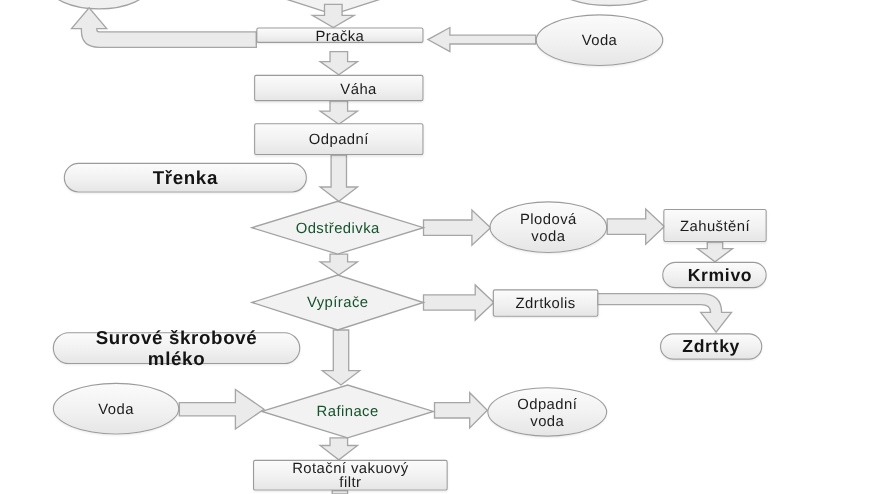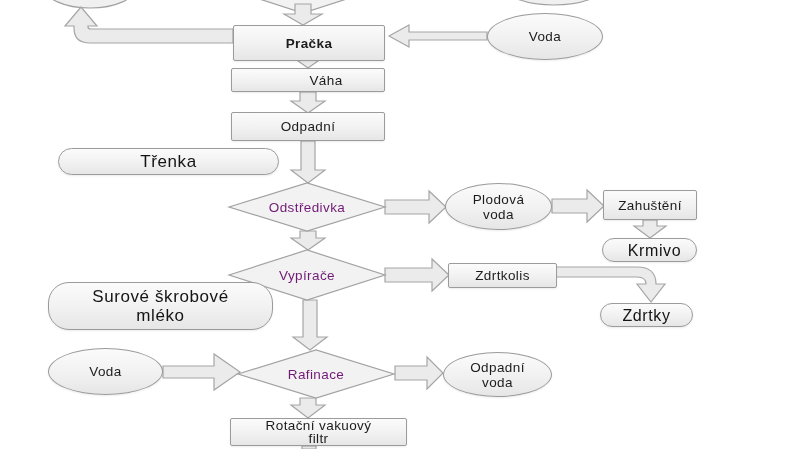--- a/index.html
+++ b/index.html
@@ -23,30 +23,30 @@
     background:linear-gradient(180deg,#fbfbfb 0%,#f1f1f1 55%,#e6e6e6 100%);
     border:1px solid #9b9b9b;
     font-size:13.5px;
     letter-spacing:.4px;
     line-height:15px;
     box-sizing:border-box;
     box-shadow:0 1px 2px rgba(0,0,0,.08);
   }
   .box{border-radius:2px;}
   .ellipse{border-radius:50%;}
-  .stadium{font-weight:normal;color:#141414;}
+  .stadium{font-weight:bold;color:#141414;}
   .stadium.big{font-size:17px;line-height:19px;letter-spacing:.6px;}
   .stadium.small{font-size:16px;letter-spacing:.6px;}
   .diamond-label{
     position:absolute;
     transform:translate(-50%,-50%);
     font-size:13.5px;
     letter-spacing:.4px;
     white-space:nowrap;
-    color:#701a75;
+    color:#14532d;
   }
 </style>
 </head>
 <body>
 
 <div id="stage">
 
   <svg id="shapes-svg" viewBox="0 0 800 449">
 
     <ellipse class="partial" cx="90" cy="-13" rx="46" ry="21"></ellipse>
@@ -69,37 +69,37 @@
     <polygon class="arrow" points="163,366 214,366 214,354 240,372 214,390 214,378 163,378"></polygon>
     <polygon class="arrow" points="395,366 427,366 427,357 443,373 427,389 427,380 395,380"></polygon>
     <polygon class="arrow" points="300,398 316,398 316,405 325,405 308,418 291,405 300,405"></polygon>
     <polygon class="arrow" points="302,446 316,446 316,449 302,449"></polygon>
 
     <polygon class="diamond" points="229,207 307,183 385,207 307,231"></polygon>
     <polygon class="diamond" points="229,275 307,250 385,275 307,300"></polygon>
     <polygon class="diamond" points="238,374 316,350 394,374 316,398"></polygon>
   </svg>
 
-  <div class="node box" style="left:233px;top:25px;width:152px;height:36px;font-weight:bold;">
+  <div class="node box" style="left:233px;top:25px;width:152px;height:14px;">
     <span>Pračka</span>
   </div>
 
   <div class="node box" style="left:231px;top:68px;width:154px;height:24px;padding-left:36px;">
     <span>Váha</span>
   </div>
 
   <div class="node box" style="left:231px;top:112px;width:154px;height:29px;">
     <span>Odpadní</span>
   </div>
 
   <div class="node box" style="left:603px;top:190px;width:94px;height:30px;">
     <span>Zahuštění</span>
   </div>
 
-  <div class="node box" style="left:448px;top:263px;width:109px;height:25px;">
+  <div class="node box" style="left:448px;top:263px;width:96px;height:25px;">
     <span>Zdrtkolis</span>
   </div>
 
   <div class="node box" style="left:230px;top:418px;width:177px;height:28px;line-height:13px;">
     <span>Rotační vakuový</span>
     <span>filtr</span>
   </div>
 
   <div class="node ellipse" style="left:487px;top:13px;width:116px;height:47px;">
     <span>Voda</span>
@@ -116,21 +116,21 @@
 
   <div class="node ellipse" style="left:443px;top:352px;width:109px;height:45px;">
     <span>Odpadní</span>
     <span>voda</span>
   </div>
 
   <div class="node stadium big" style="left:58px;top:148px;width:221px;height:27px;border-radius:14px;">
     <span>Třenka</span>
   </div>
 
-  <div class="node stadium big" style="left:48px;top:282px;width:225px;height:48px;border-radius:21px;">
+  <div class="node stadium big" style="left:48px;top:302px;width:225px;height:29px;border-radius:21px;">
     <span>Surové škrobové</span>
     <span>mléko</span>
   </div>
 
   <div class="node stadium small" style="left:602px;top:238px;width:95px;height:24px;border-radius:12px;padding-left:10px;">
     <span>Krmivo</span>
   </div>
 
   <div class="node stadium small" style="left:600px;top:303px;width:93px;height:24px;border-radius:12px;">
     <span>Zdrtky</span>

